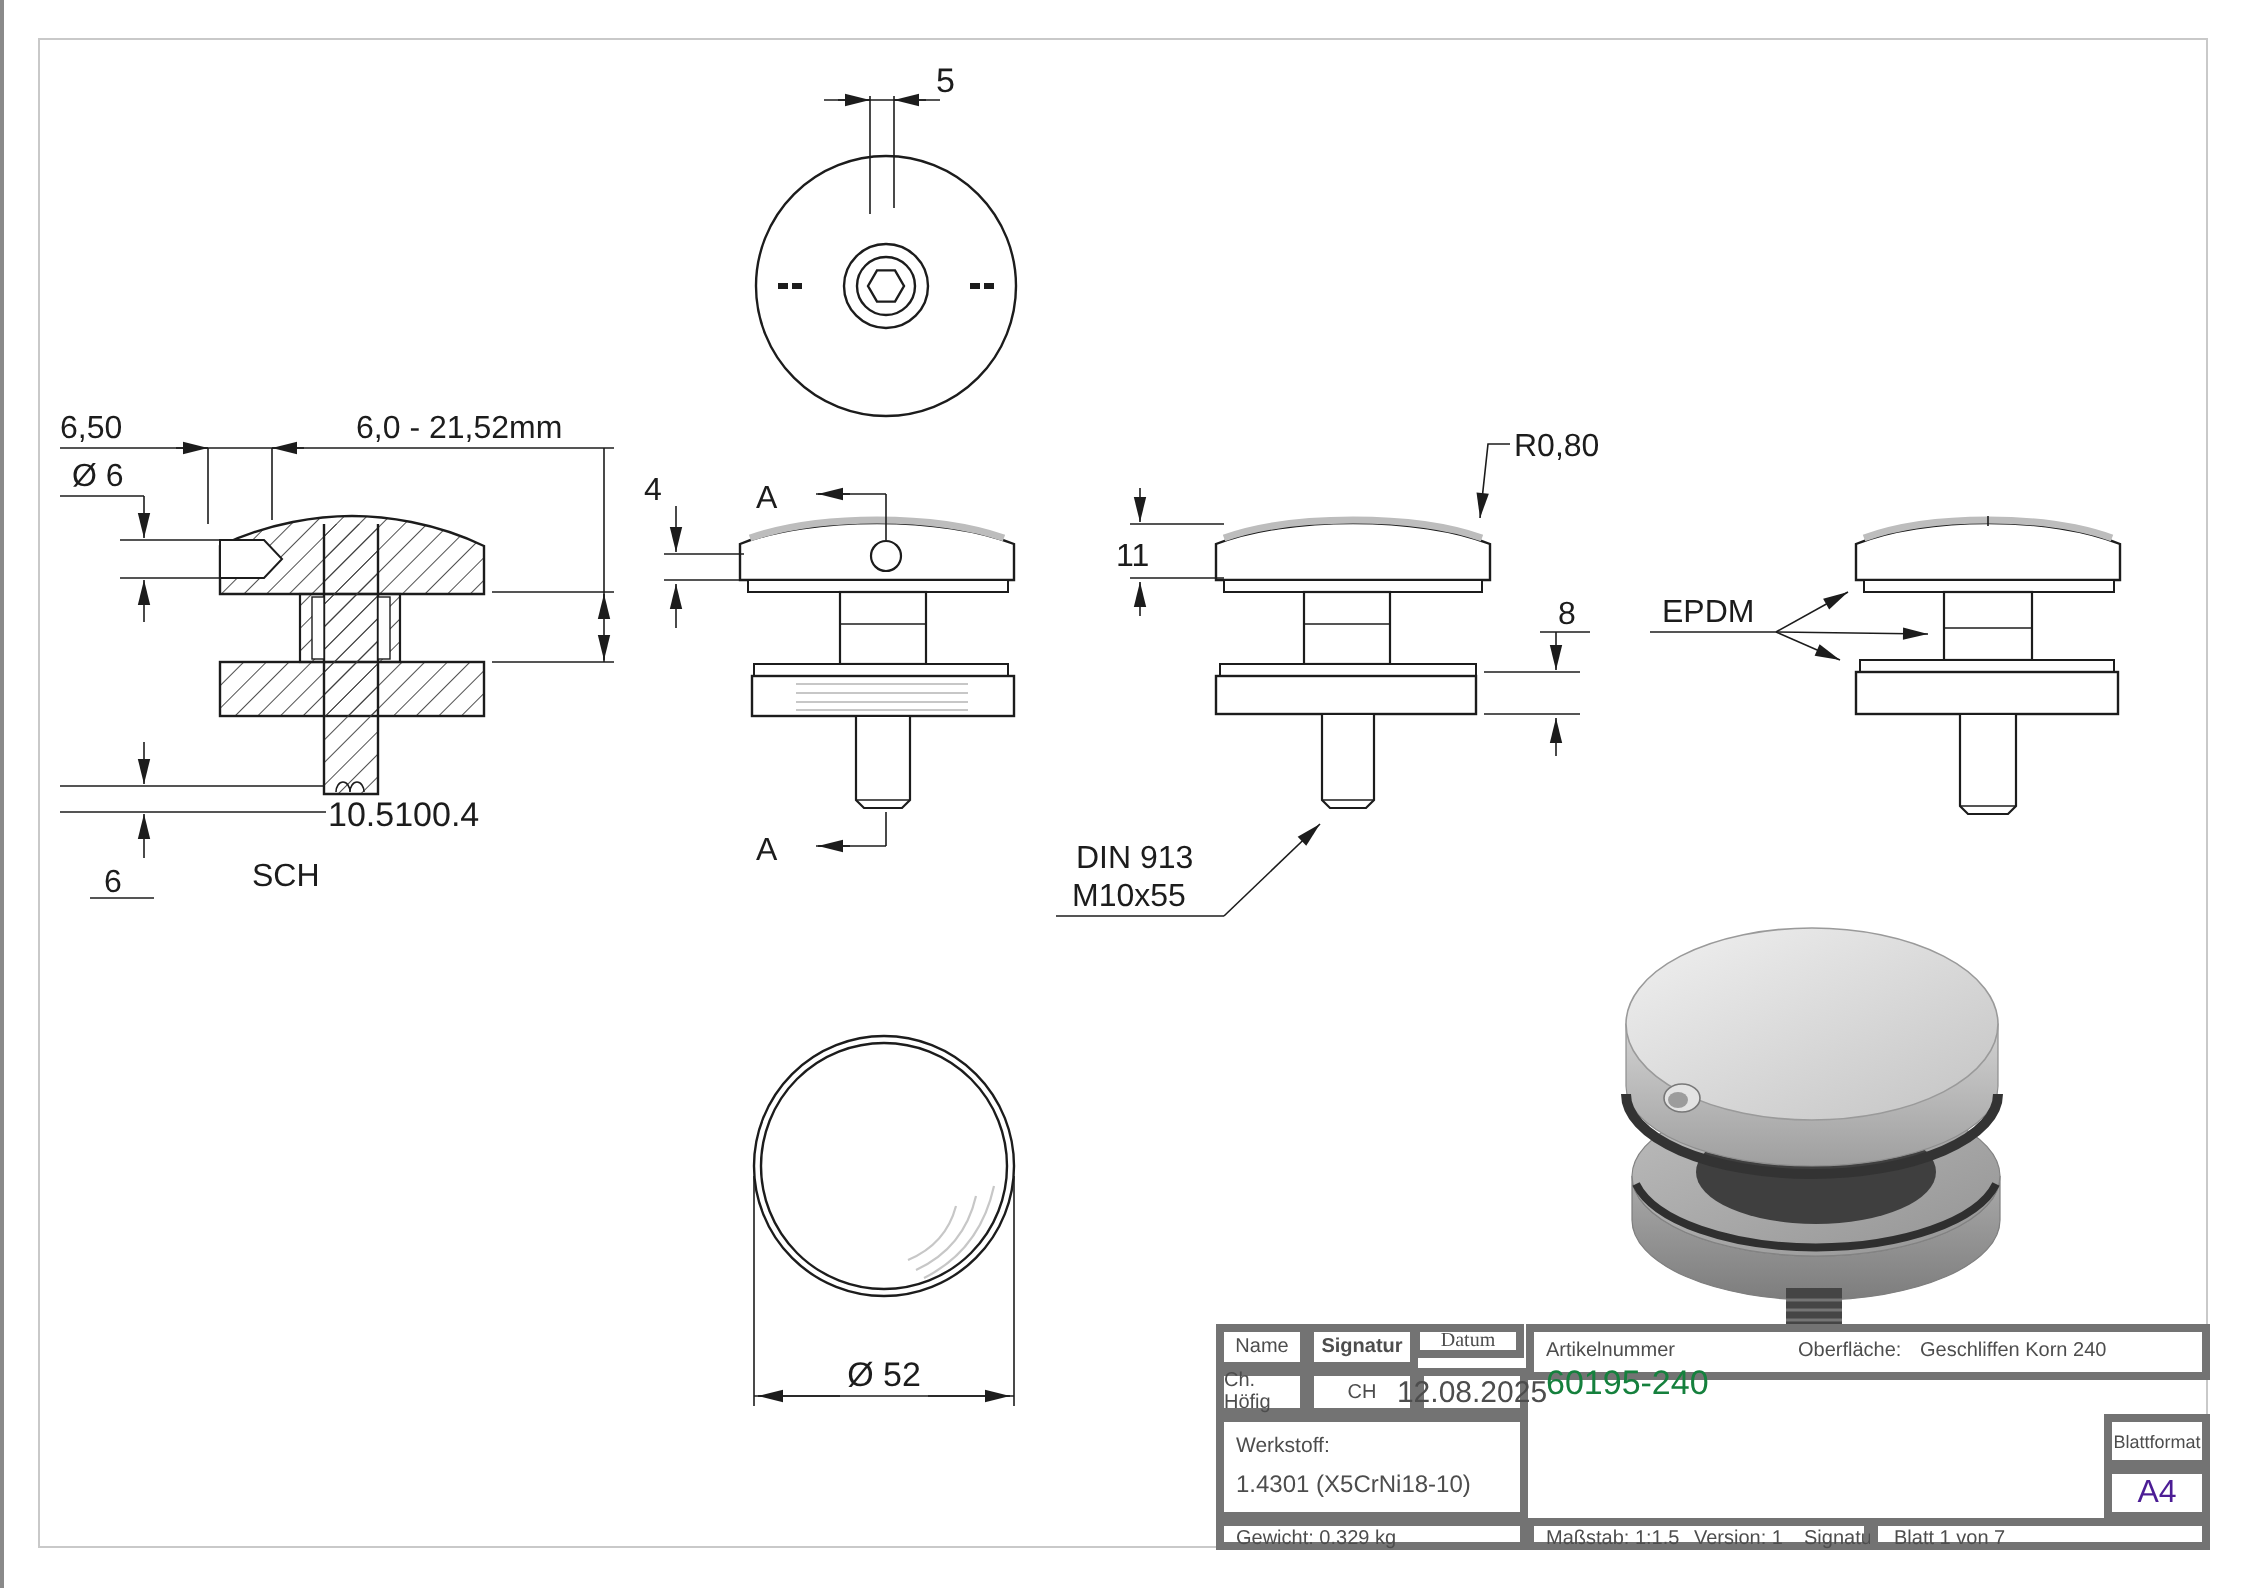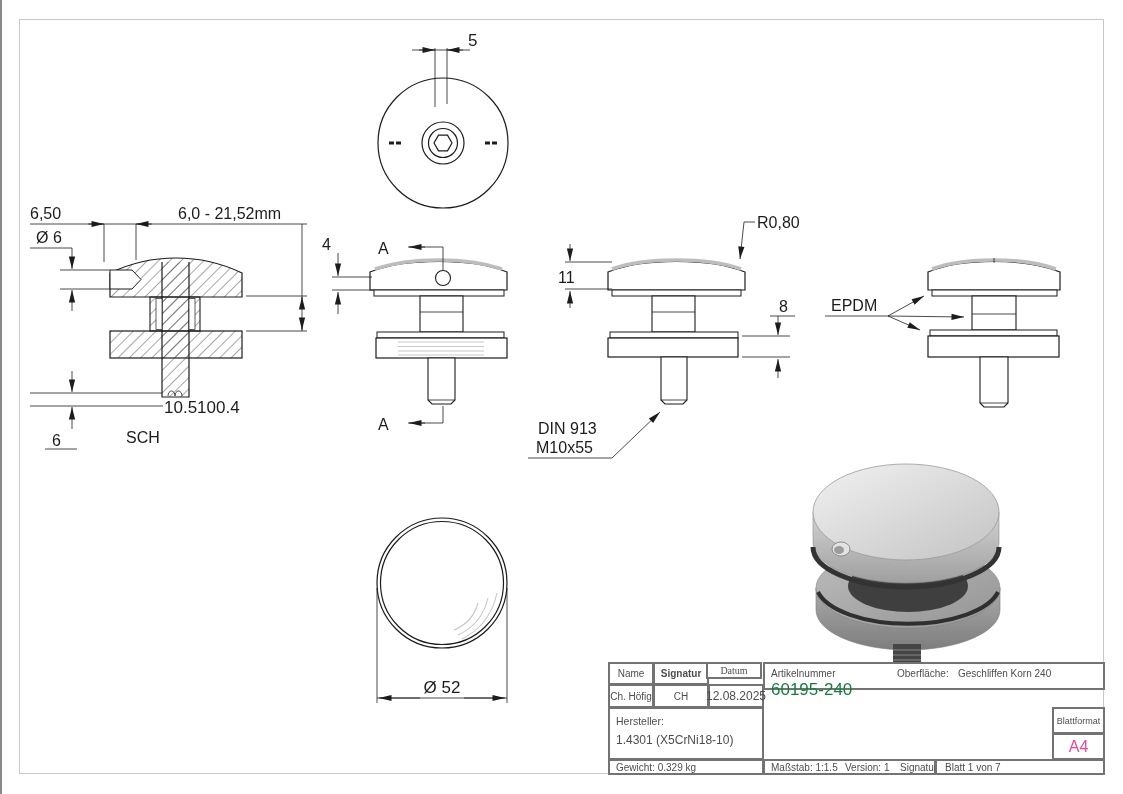--- a/index.html
+++ b/index.html
@@ -7,21 +7,21 @@
   #edge-strip{position:absolute;left:0;top:0;width:2px;height:794px;background:#8a8a8a;}
   #frame{position:absolute;left:19px;top:19px;width:1085px;height:755px;border:1px solid #c9c9c9;box-sizing:border-box;}
   svg{position:absolute;left:0;top:0;}
   .o{fill:none;stroke:#1c1c1c;stroke-width:1.2;}
   .t{fill:none;stroke:#1c1c1c;stroke-width:0.8;}
   .g{fill:none;stroke:#c7c7c7;stroke-width:1.1;}
   text.d{font-family:"Liberation Sans",sans-serif;font-size:16px;fill:#1c1c1c;}
   text.d2{font-family:"Liberation Sans",sans-serif;font-size:17px;fill:#1c1c1c;}
   
   #tblock{position:absolute;left:608px;top:662px;width:497px;height:113px;color:#4d4d4d;}
-  .cell{position:absolute;border:2px solid #737373;box-sizing:border-box;background:#fff;}
+  .cell{position:absolute;border:4px solid #737373;box-sizing:border-box;background:#fff;}
   .cc{display:flex;align-items:center;justify-content:center;font-size:10px;}
   .lbl{position:absolute;font-size:10px;white-space:nowrap;}
   .big{position:absolute;font-size:17px;color:#15803d;white-space:nowrap;}
 </style>
 </head>
 <body>
 
 <div id="page">
   <div id="edge-strip"></div>
   <div id="frame"></div>
@@ -243,41 +243,41 @@
       </div>
     <div class="cell cc" style="left:98px;top:0;width:56px;height:17px;font-family:Liberation Serif, serif;">
         <span>Datum</span>
       </div>
     <div class="cell cc" style="left:0;top:22px;width:46px;height:24px;">
         <span>Ch. Höfig</span>
       </div>
     <div class="cell cc" style="left:45px;top:22px;width:56px;height:24px;">
         <span>CH</span>
       </div>
-    <div class="cell cc" style="left:100px;top:22px;width:56px;height:24px;font-size:12px;">
+    <div class="cell cc" style="left:100px;top:22px;width:56px;height:24px;font-size:15px;">
         <span>12.08.2025</span>
       </div>
 
     <div class="cell" style="left:155px;top:0;width:342px;height:28px;padding-left:48px;">
       <span class="lbl" style="left:6px;top:4px;">Artikelnummer</span>
       <span class="big" style="left:6px;top:16px;">60195-240</span>
       <span class="lbl" style="left:132px;top:4px;">Oberfläche:</span>
       <span class="lbl" style="left:193px;top:4px;">Geschliffen Korn 240</span>
     </div>
 
     <div class="cell" style="left:0;top:45px;width:156px;height:53px;">
-      <span class="lbl" style="left:6px;top:6px;font-size:10.5px;">Hersteller:</span>
+      <span class="lbl" style="left:6px;top:6px;font-size:10.5px;">Werkstoff:</span>
       <span class="lbl" style="left:6px;top:24px;font-size:12px;">1.4301 (X5CrNi18-10)</span>
     </div>
 
 
     <div class="cell cc" style="left:444px;top:45px;width:53px;height:27px;font-size:9px;">
         <span>Blattformat</span>
       </div>
-    <div class="cell cc" style="left:444px;top:71px;width:53px;height:27px;font-size:16px;color:#ec4899;">
+    <div class="cell cc" style="left:444px;top:71px;width:53px;height:27px;font-size:16px;color:#4c1d95;">
         <span>A4</span>
       </div>
 
     <div class="cell" style="left:0;top:97px;width:156px;height:16px;">
       <span class="lbl" style="left:6px;top:1px;">Gewicht: 0.329 kg</span>
     </div>
     <div class="cell" style="left:155px;top:97px;width:173px;height:16px;">
       <span class="lbl" style="left:6px;top:1px;">Maßstab: 1:1.5</span>
       <span class="lbl" style="left:80px;top:1px;text-align:center;">Version: 1</span>
       <span class="lbl" style="left:135px;top:1px;">Signatur</span>

